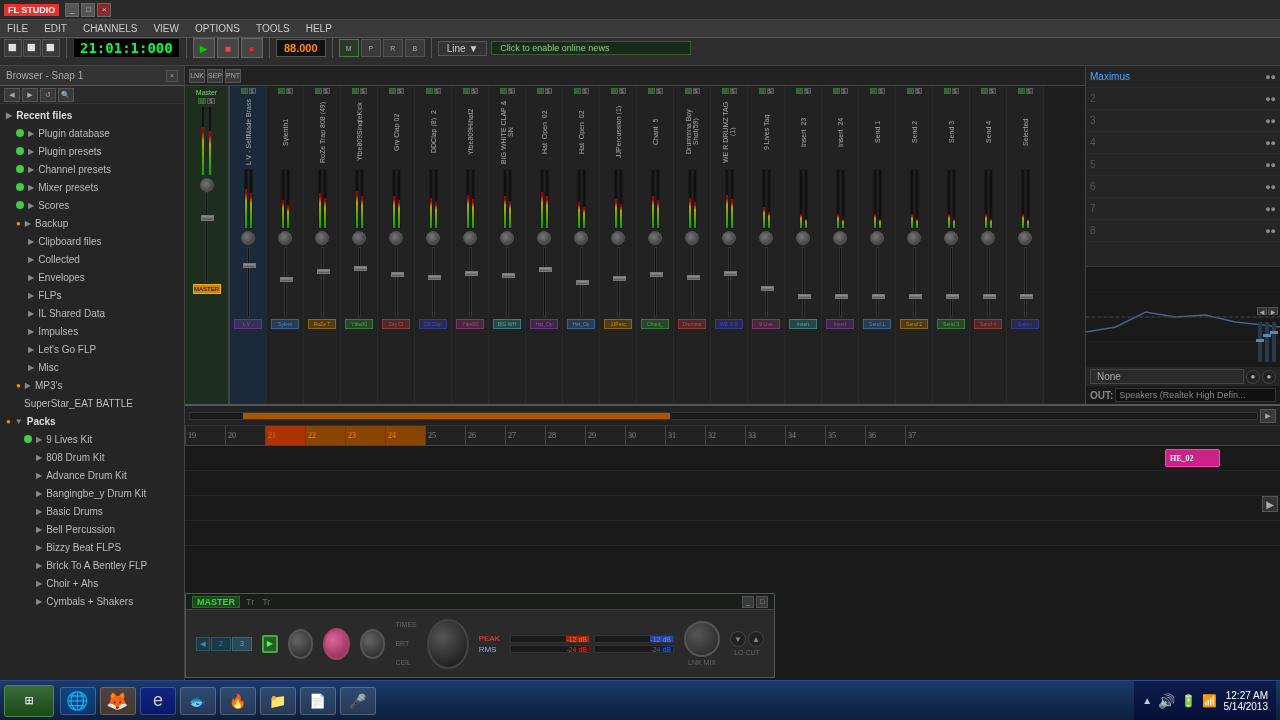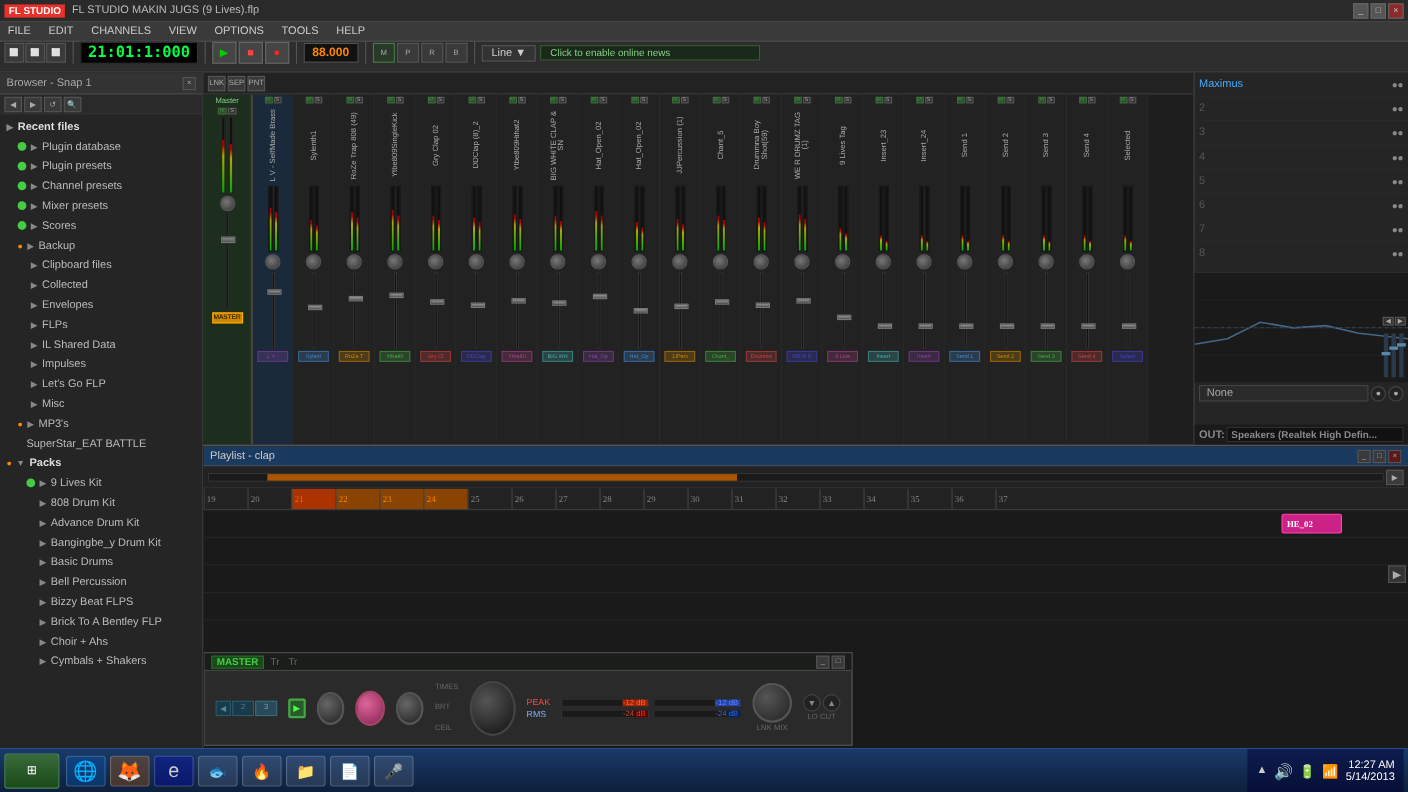--- a/index.html
+++ b/index.html
@@ -367,21 +367,20 @@
       background: radial-gradient(circle at 40% 40%, #777, #333);
       border-radius: 50%;
       border: 1px solid #555;
     }
   </style>
 </head>
 <body>
 
 <div class="title-bar">
   <span class="title-bar-logo">FL STUDIO</span>
-  <span class="title-bar-text">FL STUDIO  MAKIN JUGS (9 Lives).flp</span>
   <div class="title-bar-controls">
     <div class="title-bar-btn">_</div>
     <div class="title-bar-btn">□</div>
     <div class="title-bar-btn" style="background:#8a2a2a;">×</div>
   </div>
 </div>
 
 <div class="menu-bar">
   <span class="menu-item">FILE</span>
   <span class="menu-item">EDIT</span>
@@ -1186,37 +1185,29 @@
             <div style="width:10px;height:8px;background:#333;border:1px solid #555;font-size:6px;color:#aaa;display:flex;align-items:center;justify-content:center;cursor:pointer;">▶</div>
           </div>
         </div>
 
         <div style="display:flex;align-items:center;gap:2px;padding:2px 4px;border-top:1px solid #333;">
           <div style="background:#2a2a2a;border:1px solid #444;padding:1px 6px;font-size:10px;color:#aaa;flex:1;cursor:pointer;">None</div>
           <div style="width:14px;height:14px;border-radius:50%;background:#222;border:1px solid #444;display:flex;align-items:center;justify-content:center;font-size:8px;color:#aaa;cursor:pointer;">●</div>
           <div style="width:14px;height:14px;border-radius:50%;background:#222;border:1px solid #444;display:flex;align-items:center;justify-content:center;font-size:8px;color:#aaa;cursor:pointer;">●</div>
         </div>
 
-        <div style="display:flex;align-items:center;gap:2px;padding:2px 4px;background:#1a1a1a;margin-top:19px;">
+        <div style="display:flex;align-items:center;gap:2px;padding:2px 4px;background:#1a1a1a;">
           <span style="color:#888;font-size:10px;font-weight:bold;">OUT:</span>
-          <div style="flex:1;background:#111;border:1px solid #333;padding:1px 3px;font-size:9px;color:#888;font-weight:bold;">Speakers (Realtek High Defin...</div>
+          <div style="flex:1;background:#111;border:1px solid #333;padding:1px 3px;font-size:9px;color:#888;">Speakers (Realtek High Defin...</div>
         </div>
       </div>
     </div>
 
     <div style="flex:1;display:flex;flex-direction:column;background:#1a1a1a;min-height:0;">
 
-      <div style="background:#1a3a5f;height:18px;display:flex;align-items:center;padding:0 6px;font-size:10px;color:#ccc;border-bottom:1px solid #555;flex-shrink:0;">
-        <span>Playlist - clap</span>
-        <div style="margin-left:auto;display:flex;gap:2px;">
-          <div class="mix-btn" style="width:12px;height:12px;">_</div>
-          <div class="mix-btn" style="width:12px;height:12px;">□</div>
-          <div class="mix-btn" style="width:12px;height:12px;background:#5a1a1a;">×</div>
-        </div>
-      </div>
 
       <div style="background:#222;height:20px;display:flex;align-items:center;padding:0 4px;gap:2px;border-bottom:1px solid #333;flex-shrink:0;">
 
         <div style="flex:1;height:8px;background:#1a1a1a;border:1px solid #333;position:relative;">
           <div style="position:absolute;left:5%;width:40%;height:100%;background:#aa5500;"></div>
         </div>
         <div class="mix-btn">▶</div>
       </div>
 
       <div style="display:flex;flex:1;overflow:hidden;">

